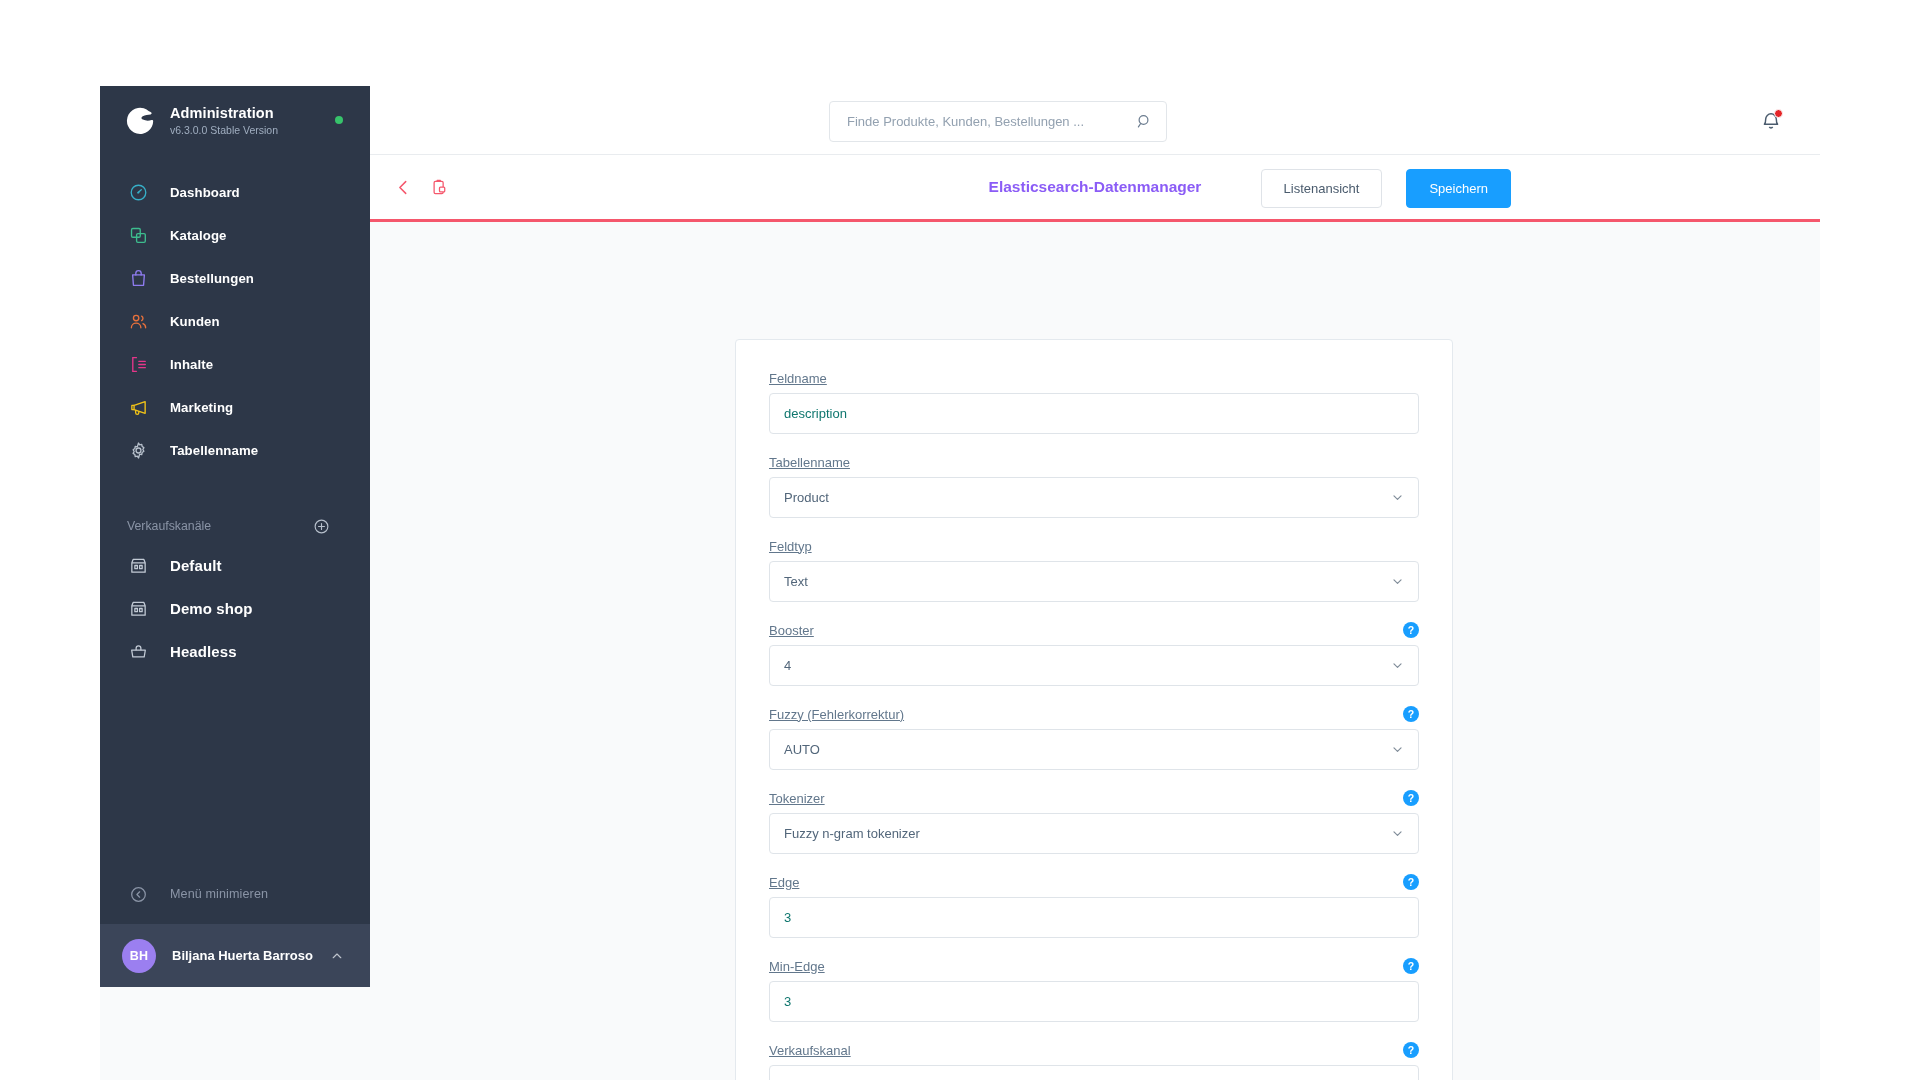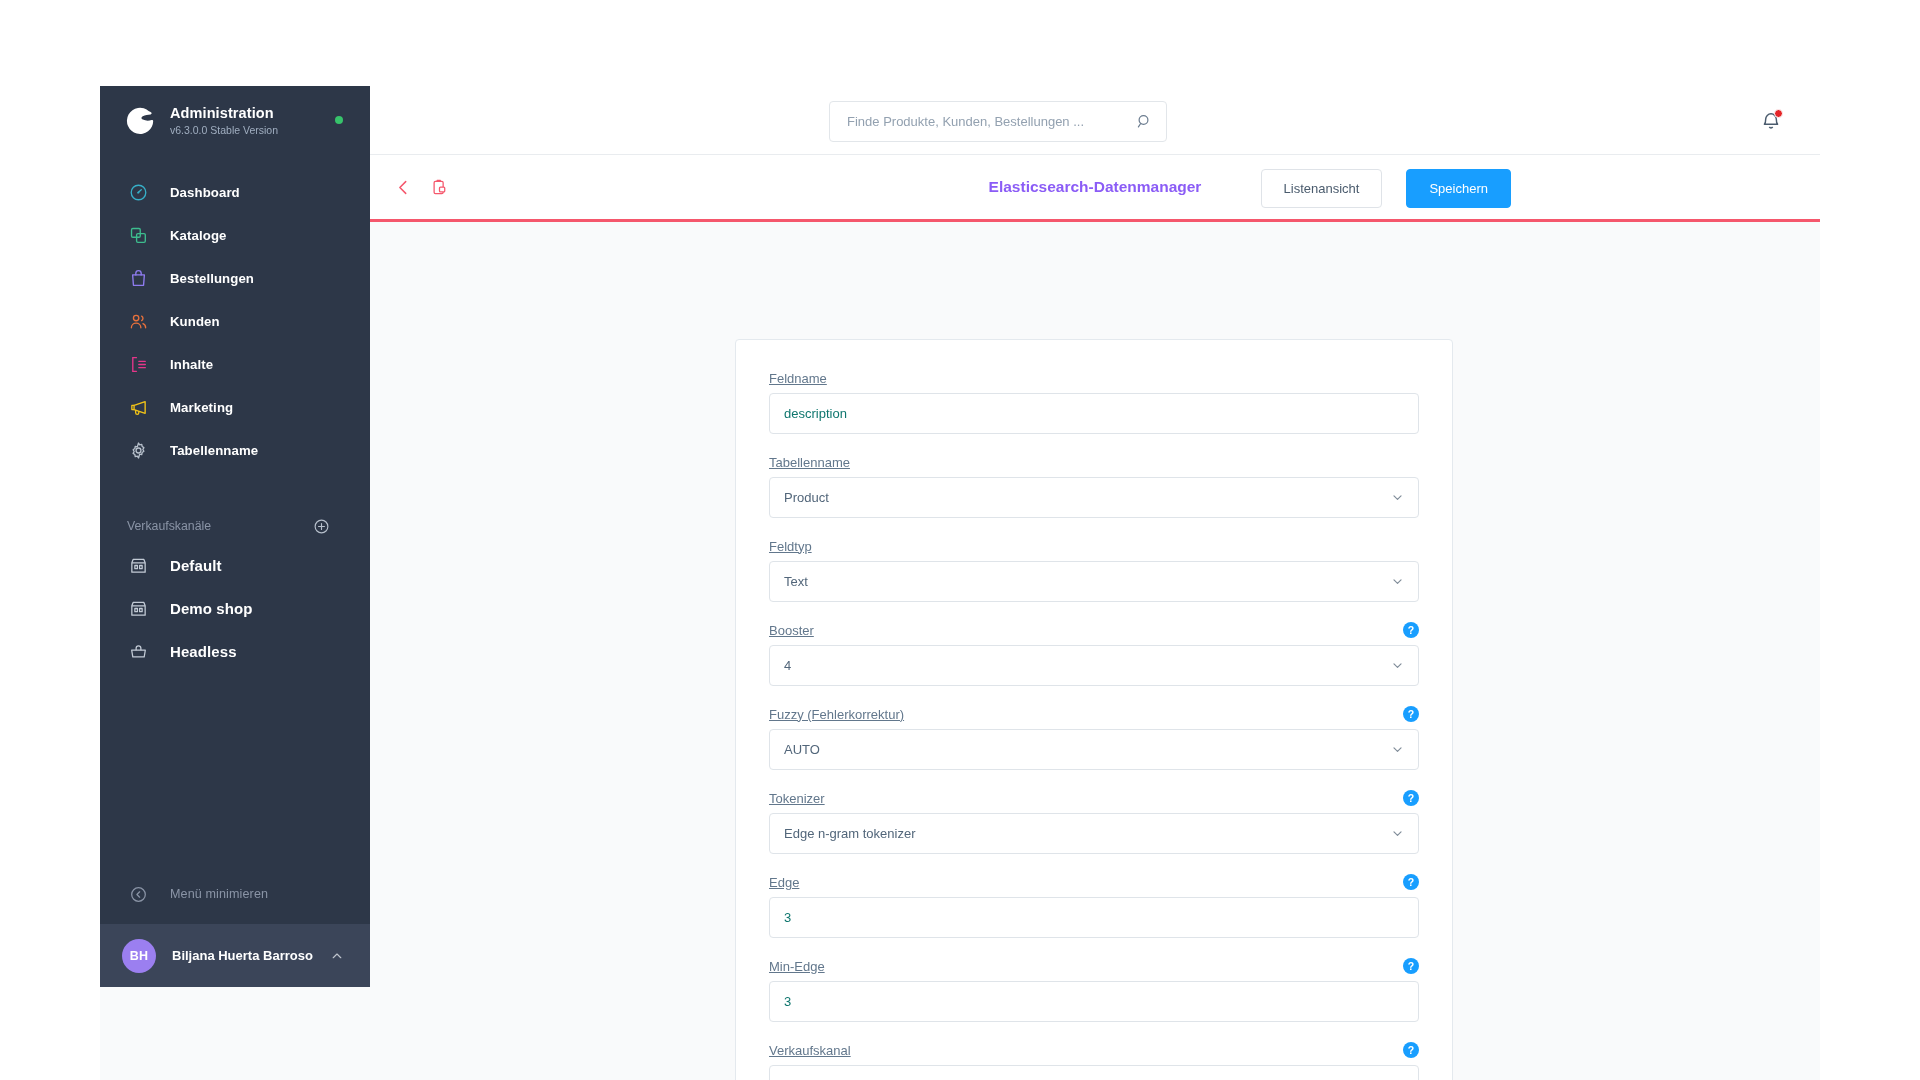--- a/index.html
+++ b/index.html
@@ -475,21 +475,21 @@
               </span>
             </div>
           </div>
 
           <div class="field">
             <div class="field-head">
               <span class="field-label">Tokenizer</span>
               <span class="help">?</span>
             </div>
             <div class="control">
-              <span class="select-val">Edge n-gram tokenizer</span>
+              <span class="select-val">Fuzzy n-gram tokenizer</span>
               <span class="caret">
                 <svg viewBox="0 0 24 24" fill="none" stroke="#4a5b6d" stroke-width="2.2" stroke-linecap="round" stroke-linejoin="round">
                     <path d="M5.5 9 12 15.4 18.5 9"></path>
                   </svg>
               </span>
             </div>
           </div>
 
           <div class="field">
             <div class="field-head">

